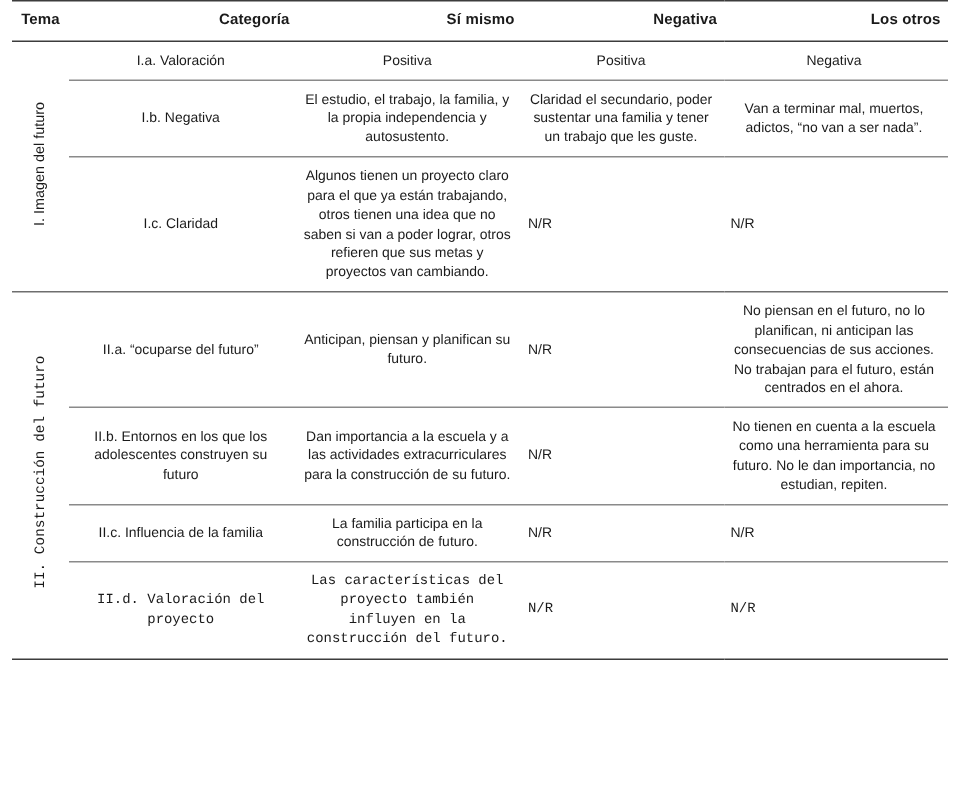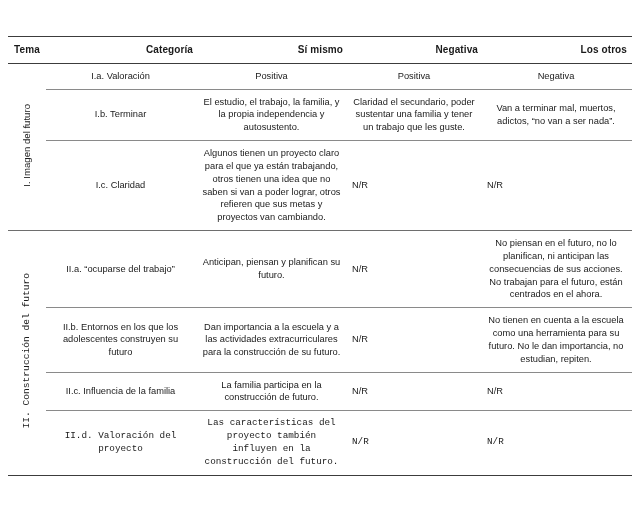--- a/index.html
+++ b/index.html
@@ -14,21 +14,20 @@
     color: #1a1a1a;
     overflow: hidden;
   }
 
   .page {
     position: relative;
     width: 640px;
     height: 374px;
     box-sizing: border-box;
     padding: 0 8px;
-    margin-top: 36px;
   }
 
   table.apa {
     width: 624px;
     border-collapse: collapse;
     table-layout: fixed;
     font-size: 9.3px;
     line-height: 1.38;
   }
 
@@ -116,34 +115,34 @@
 
     <tbody id="tbody">
         <tr>
           <td class="theme-cell rule-section" rowspan="3"><span class="theme-rot">I. Imagen del futuro</span></td>
           <td class="rule-inner">I.a. Valoración</td>
           <td class="rule-inner">Positiva</td>
           <td class="rule-inner">Positiva</td>
           <td class="rule-inner">Negativa</td>
         </tr>
         <tr>
-          <td class="rule-inner">I.b. Terminar</td>
+          <td class="rule-inner">I.b. Negativa</td>
           <td class="rule-inner">El estudio, el trabajo, la familia, y la propia independencia y autosustento.</td>
           <td class="rule-inner">Claridad el secundario, poder sustentar una familia y tener un trabajo que les guste.</td>
           <td class="rule-inner">Van a terminar mal, muertos, adictos, “no van a ser nada”.</td>
         </tr>
         <tr>
           <td class="rule-section">I.c. Claridad</td>
           <td class="rule-section">Algunos tienen un proyecto claro para el que ya están trabajando, otros tienen una idea que no saben si van a poder lograr, otros refieren que sus metas y proyectos van cambiando.</td>
           <td class="rule-section ctr">N/R</td>
           <td class="rule-section ctr">N/R</td>
         </tr>
         <tr>
           <td class="theme-cell rule-bottom" rowspan="4"><span class="theme-rot">II. Construcción del futuro</span></td>
-          <td class="rule-inner">II.a. “ocuparse del trabajo”</td>
+          <td class="rule-inner">II.a. “ocuparse del futuro”</td>
           <td class="rule-inner">Anticipan, piensan y planifican su futuro.</td>
           <td class="rule-inner ctr">N/R</td>
           <td class="rule-inner">No piensan en el futuro, no lo planifican, ni anticipan las consecuencias de sus acciones. No trabajan para el futuro, están centrados en el ahora.</td>
         </tr>
         <tr>
           <td class="rule-inner">II.b. Entornos en los que los adolescentes construyen su futuro</td>
           <td class="rule-inner">Dan importancia a la escuela y a las actividades extracurriculares para la construcción de su futuro.</td>
           <td class="rule-inner ctr">N/R</td>
           <td class="rule-inner">No tienen en cuenta a la escuela como una herramienta para su futuro. No le dan importancia, no estudian, repiten.</td>
         </tr>

